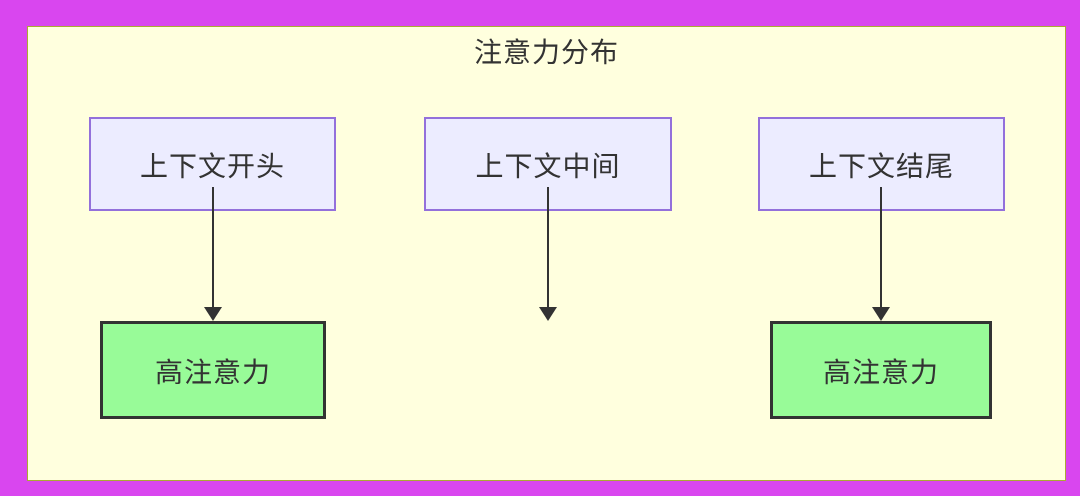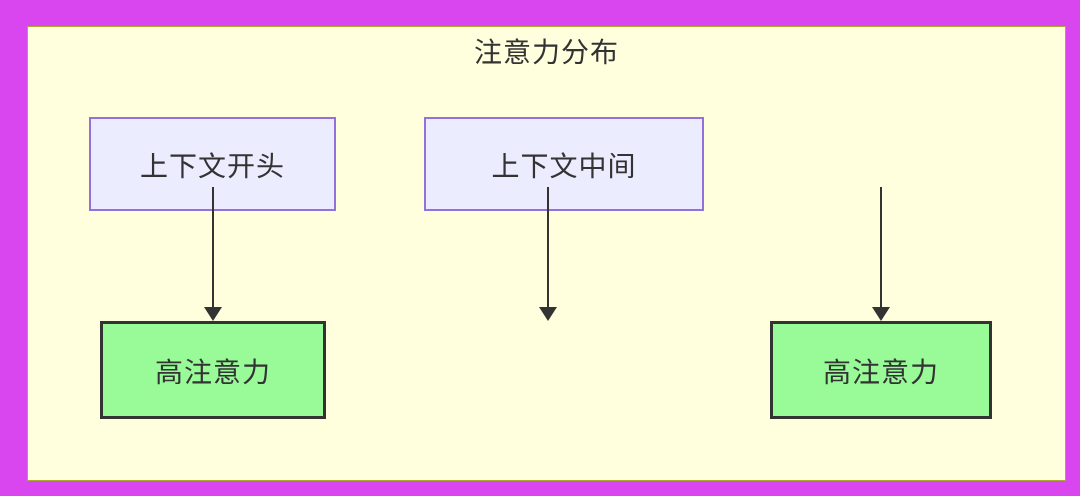--- a/index.html
+++ b/index.html
@@ -55,21 +55,21 @@
   }
   .node-attention {
     top: 321px;
     height: 98px;
     border: 3.5px solid #333333;
   }
   .fill-high { background: #98FB98; }
   .fill-low  { background: #FA8C8C; }
 
   #node-a { left: 89px;  width: 247px; }
-  #node-b { left: 424px; width: 280px; text-align: center; }
+  #node-b { left: 424px; width: 248px; text-align: center; }
   #node-c { left: 758px; width: 247px; }
   #node-d { left: 100px; width: 226px; }
   #node-e { left: 433px; width: 230px; }
   #node-f { left: 770px; width: 222px; }
 
   .edge {
     position: absolute;
     top: 187px;
     width: 18px;
     height: 134px;
@@ -102,20 +102,21 @@
 <div class="canvas">
 
   <div class="cluster"></div>
 
   <div class="cluster-title">注意力分布</div>
 
   <div id="node-a" class="node node-context">上下文开头</div>
 
   <div id="node-b" class="node node-context">上下文中间</div>
 
+  <div id="node-c" class="node node-context">上下文结尾</div>
 
   <div id="edge-1" class="edge">
     <div class="edge-line"></div>
     <div class="edge-arrowhead"></div>
   </div>
 
   <div id="edge-2" class="edge">
     <div class="edge-line"></div>
     <div class="edge-arrowhead"></div>
   </div>

